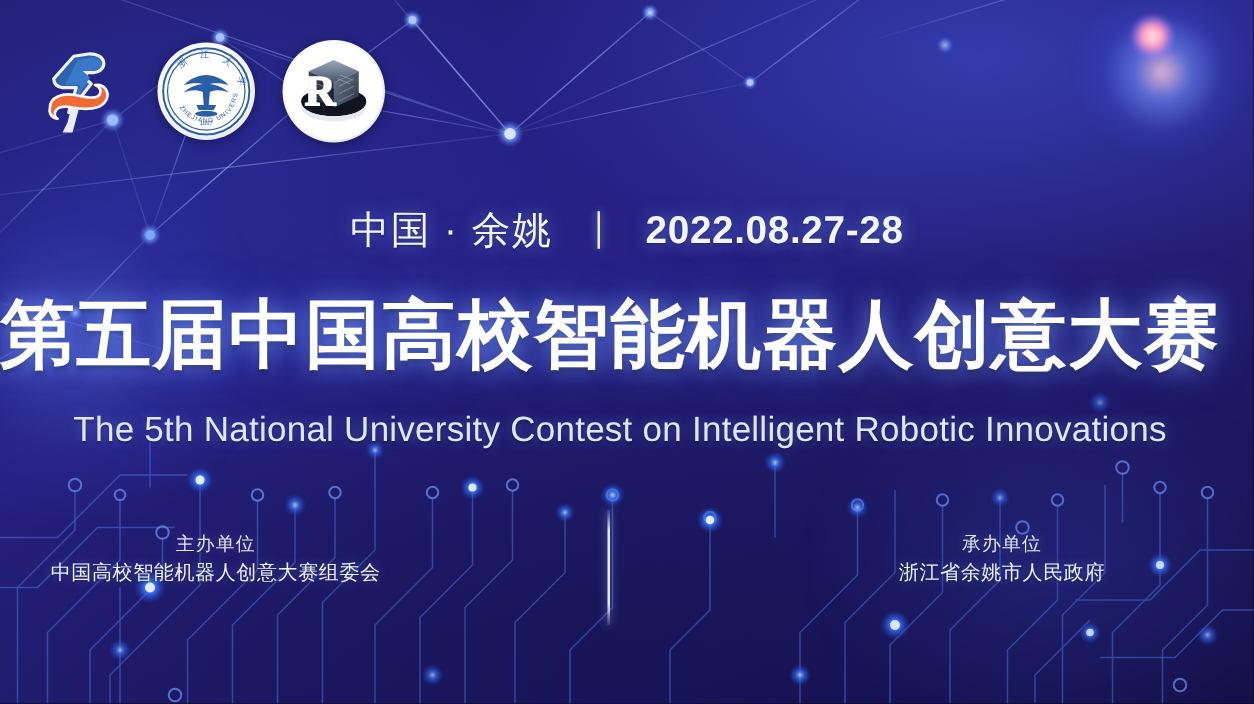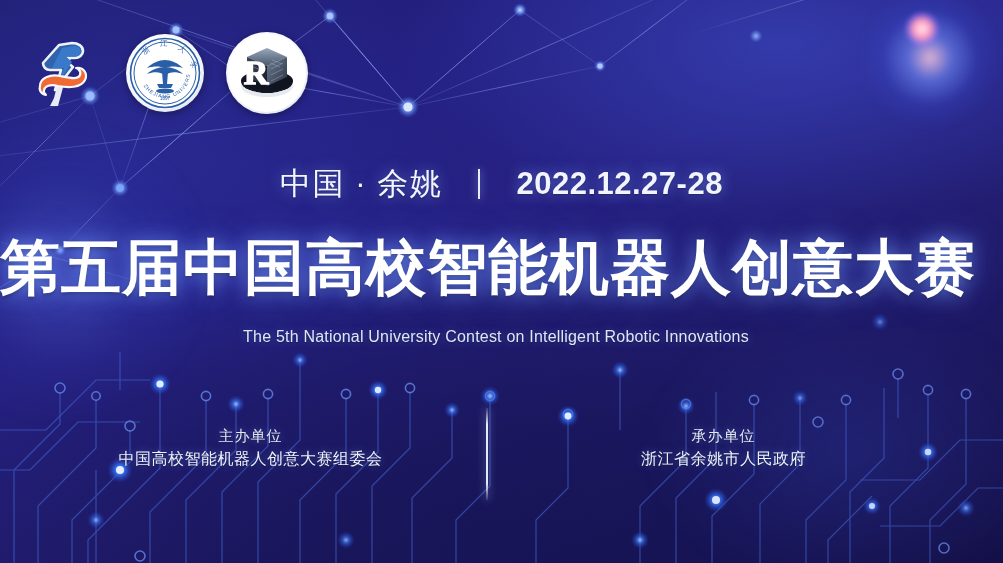--- a/index.html
+++ b/index.html
@@ -124,35 +124,34 @@
       0 0 38px rgba(80,110,255,0.45),
       0 2px 4px rgba(0,0,0,0.45);
   }
 
   .title-en {
     position: absolute;
     left: 0; top: 328px;
     width: 992px;
     text-align: center;
     color: #dfe6fb;
-    font-size: 16px;
+    font-size: 28px;
     letter-spacing: 0.2px;
     white-space: nowrap;
     text-shadow: 0 0 10px rgba(120,160,255,0.45), 0 1px 2px rgba(0,0,0,0.4);
   }
 
   
   .orgs {
     position: absolute;
     left: 0; top: 424px;
     width: 974px;
     display: flex;
-    justify-content: center;
+    justify-content: space-between;
     align-items: flex-start;
-    gap: 41px;
   }
   .org-col {
     color: #eef2ff;
     font-size: 17px;
     line-height: 1.55;
     white-space: nowrap;
     text-shadow: 0 0 9px rgba(120,160,255,0.45), 0 1px 2px rgba(0,0,0,0.45);
   }
   .org-left  { text-align: center; width: 345px; }
   .org-right { text-align: center; width: 345px; }
@@ -432,21 +431,21 @@
         </g>
 
         <text x="30" y="52" font-size="34" font-weight="bold" fill="#ffffff" text-anchor="middle" font-family="'Liberation Serif', serif" style="paint-order:stroke; stroke:#ffffff; stroke-width:1.4;">R</text>
       </svg>
     </div>
   </div>
 
   <div class="meta-row">
     <span class="city">中国 · 余姚</span>
     <span class="sep"></span>
-    <span class="date">2022.12.27-28</span>
+    <span class="date">2022.08.27-28</span>
   </div>
 
   <div class="title-cn">第五届中国高校智能机器人创意大赛</div>
   <div class="title-en">The 5th National University  Contest on Intelligent Robotic Innovations</div>
 
   <div class="orgs">
     <div class="org-col org-left">
       <div class="org-head">主办单位</div>
       <div class="org-line">中国高校智能机器人创意大赛组委会</div>
     </div>

